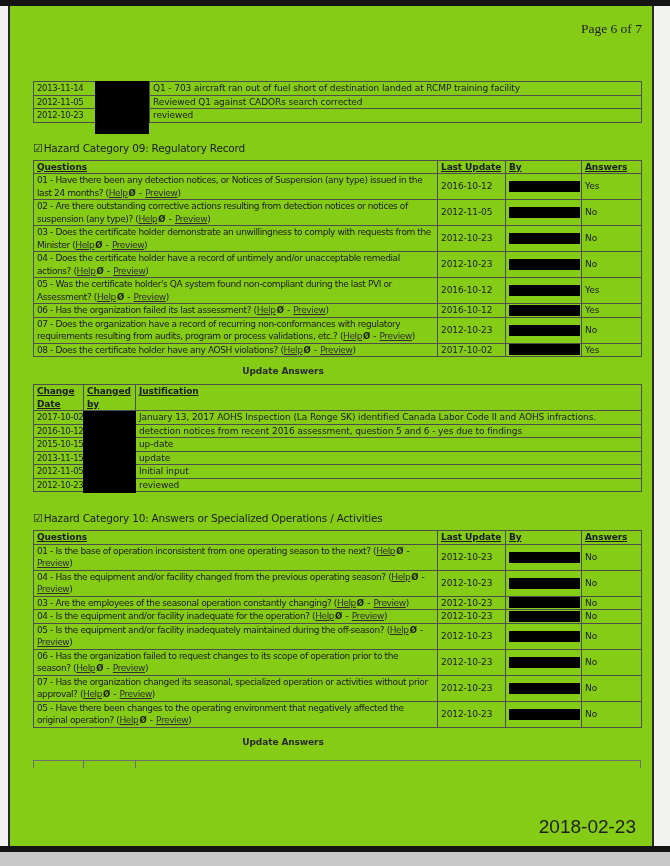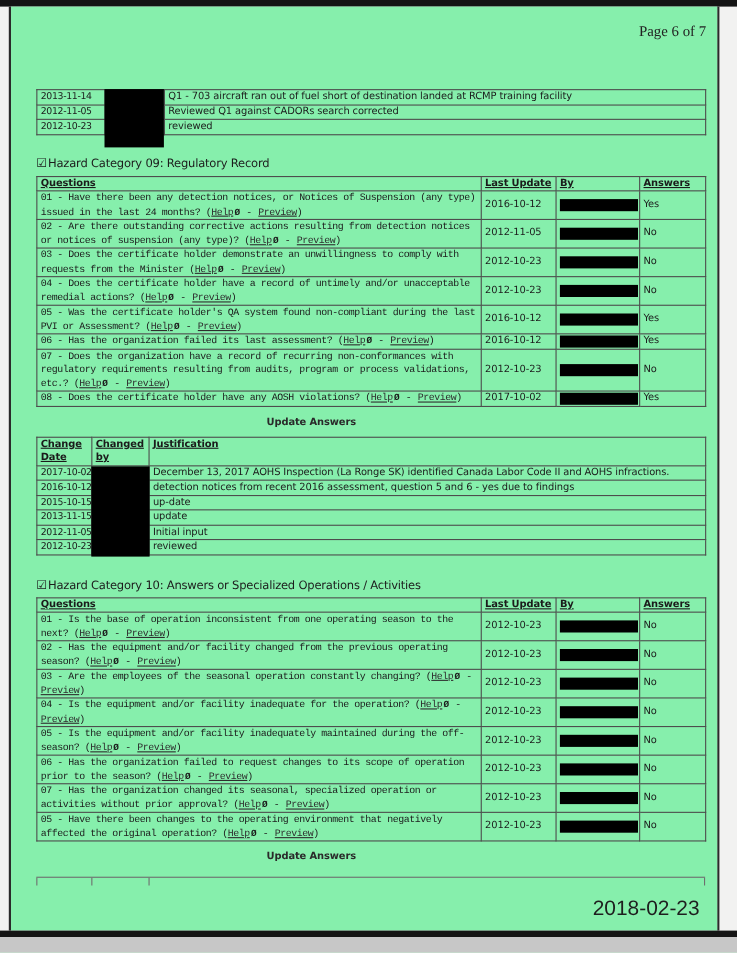--- a/index.html
+++ b/index.html
@@ -11,40 +11,40 @@
     overflow:hidden;
   }
   
   .bar-top{position:absolute;left:0;top:0;width:670px;height:6px;background:#141414;}
   .bar-bottom{position:absolute;left:0;top:846px;width:670px;height:6px;background:#141414;}
   .strip-gray{position:absolute;left:0;top:852px;width:670px;height:14px;background:#c7c7c7;}
   .edge-left{position:absolute;left:8px;top:6px;width:2px;height:840px;background:#2a2a2a;}
   .edge-right{position:absolute;left:652px;top:6px;width:2px;height:840px;background:#2a2a2a;}
   .content{
     position:absolute;left:10px;top:6px;width:642px;height:840px;
-    background:#86efac;box-sizing:border-box;
+    background:#84cc16;box-sizing:border-box;
     padding:0 10px 0 23px;overflow:hidden;
   }
   .page-num{
     margin-top:15px;text-align:right;
     font-family:"Liberation Serif",serif;font-size:13.5px;color:#222;
   }
   
   .tbl-wrap{position:relative;width:608px;}
   table.tbl{
     border-collapse:collapse;table-layout:fixed;width:608px;
     font-size:9px;line-height:12.5px;color:#1b1b1b;letter-spacing:-0.1px;
   }
   .tbl td,.tbl th{
     border:1px solid #4d4d4d;padding:0 3px;text-align:left;vertical-align:top;
     overflow:hidden;
   }
   .tbl th{font-weight:bold;text-decoration:underline;}
   th.nowrap{white-space:nowrap;}
-  .c-q{letter-spacing:-0.4px;padding:0 2px;font-family:Liberation Mono, monospace;}
+  .c-q{letter-spacing:-0.4px;padding:0 2px;}
   .c-upd,.c-ans,.c-byq,.c-cdate{vertical-align:middle !important;}
   .c-cdate{white-space:nowrap;font-size:8.5px;letter-spacing:-0.3px;margin-top:24px;}
   .lnk{color:#2e2e2e;text-decoration:underline;cursor:pointer;}
   .ext{font-weight:bold;font-size:8.5px;margin-left:1px;}
   .dash{margin:0 1px;}
   
   .redact-inline{width:71px;height:11px;background:#000;}
   .redact-overlay{position:absolute;background:#000;}
   .redact-history{left:62px;top:0;width:54px;height:calc(100% + 11px);}
   .redact-change{left:50px;top:27px;width:53px;bottom:-1px;}
@@ -238,21 +238,21 @@
           <th>Change Date</th>
           <th>Changed by</th>
           <th>Justification</th>
         </tr>
       </thead>
       <tbody>
 
           <tr>
             <td class="c-cdate">2017-10-02</td>
             <td></td>
-            <td>December 13, 2017 AOHS Inspection (La Ronge SK) identified Canada Labor Code II and AOHS infractions.</td>
+            <td>January 13, 2017 AOHS Inspection (La Ronge SK) identified Canada Labor Code II and AOHS infractions.</td>
           </tr>
 
           <tr>
             <td class="c-cdate">2016-10-12</td>
             <td></td>
             <td>detection notices from recent 2016 assessment, question 5 and 6 - yes due to findings</td>
           </tr>
 
           <tr>
             <td class="c-cdate">2015-10-15</td>
@@ -308,21 +308,21 @@
             <span><span>(</span><a class="lnk">Help</a><span class="ext">Ø</span> <span class="dash">-</span> <a class="lnk">Preview</a><span>)</span></span>
           </td>
           <td class="c-upd">2012-10-23</td>
           <td class="c-byq">
             <div class="redact-inline"></div>
           </td>
           <td class="c-ans">No</td>
         </tr>
 
         <tr>
-          <td class="c-q"><span>02 - Has the equipment and/or facility changed from the previous operating season?</span>
+          <td class="c-q"><span>04 - Has the equipment and/or facility changed from the previous operating season?</span>
             <span><span>(</span><a class="lnk">Help</a><span class="ext">Ø</span> <span class="dash">-</span> <a class="lnk">Preview</a><span>)</span></span>
           </td>
           <td class="c-upd">2012-10-23</td>
           <td class="c-byq">
             <div class="redact-inline"></div>
           </td>
           <td class="c-ans">No</td>
         </tr>
 
         <tr>

